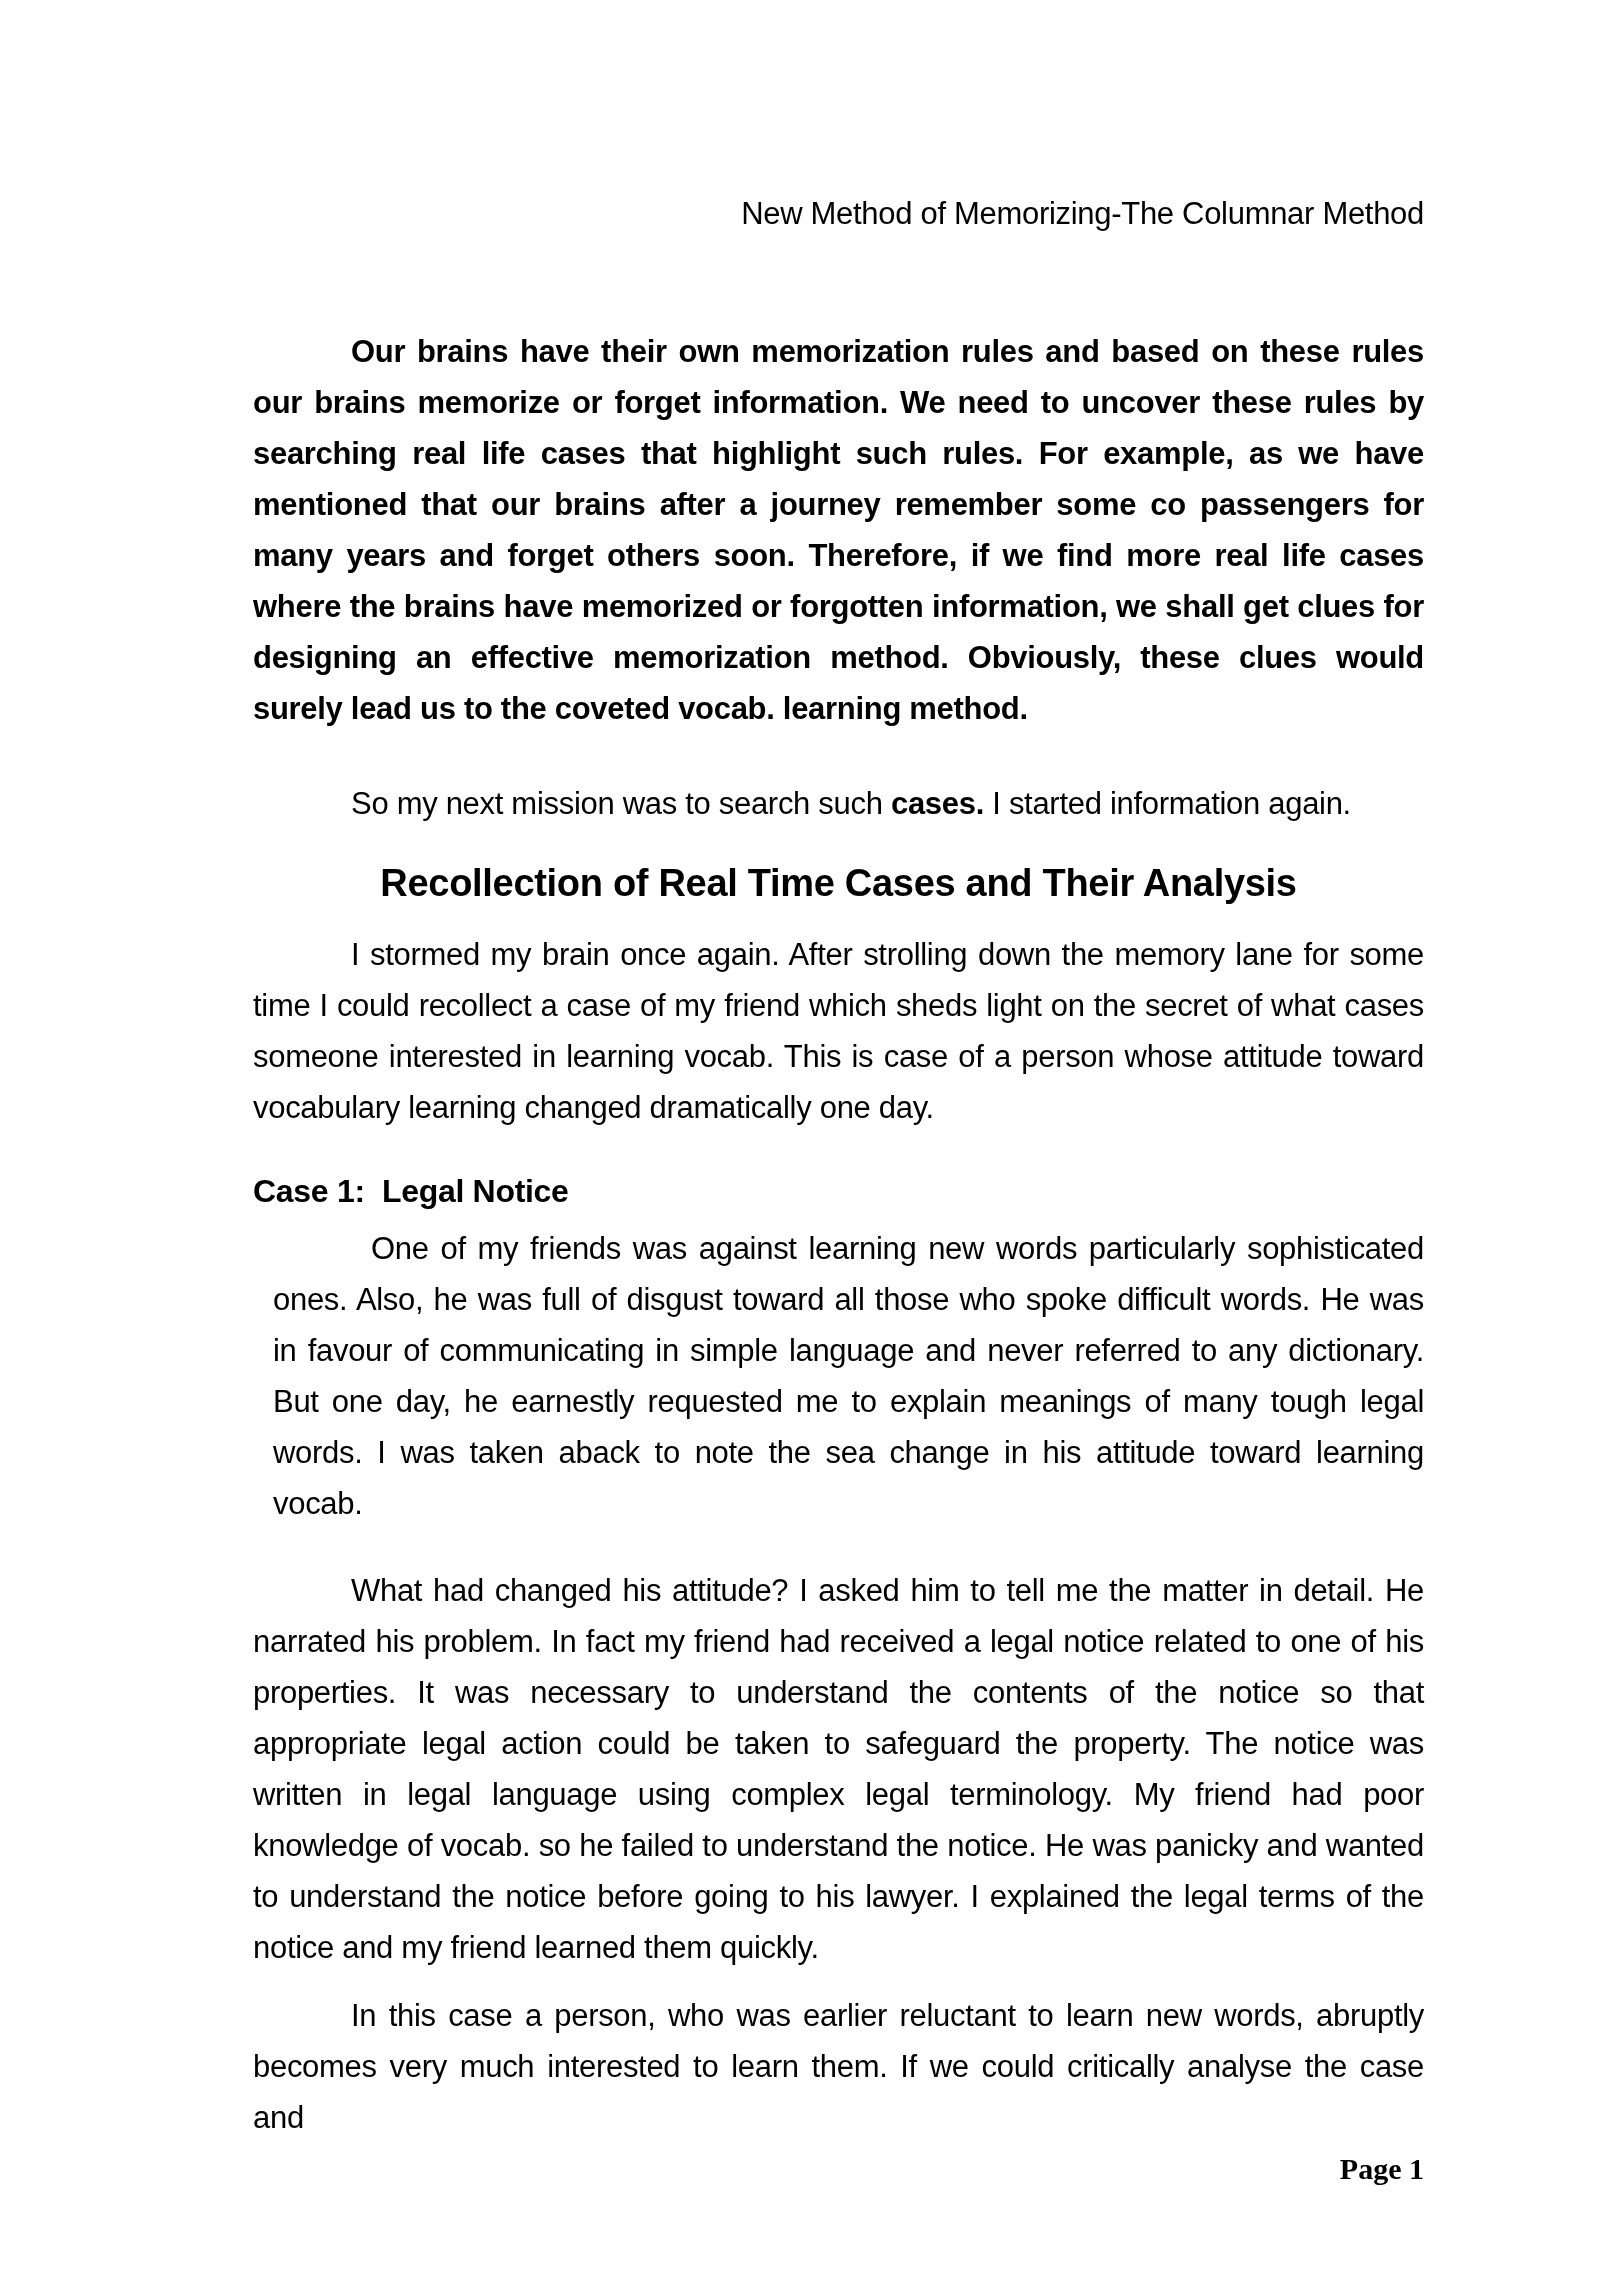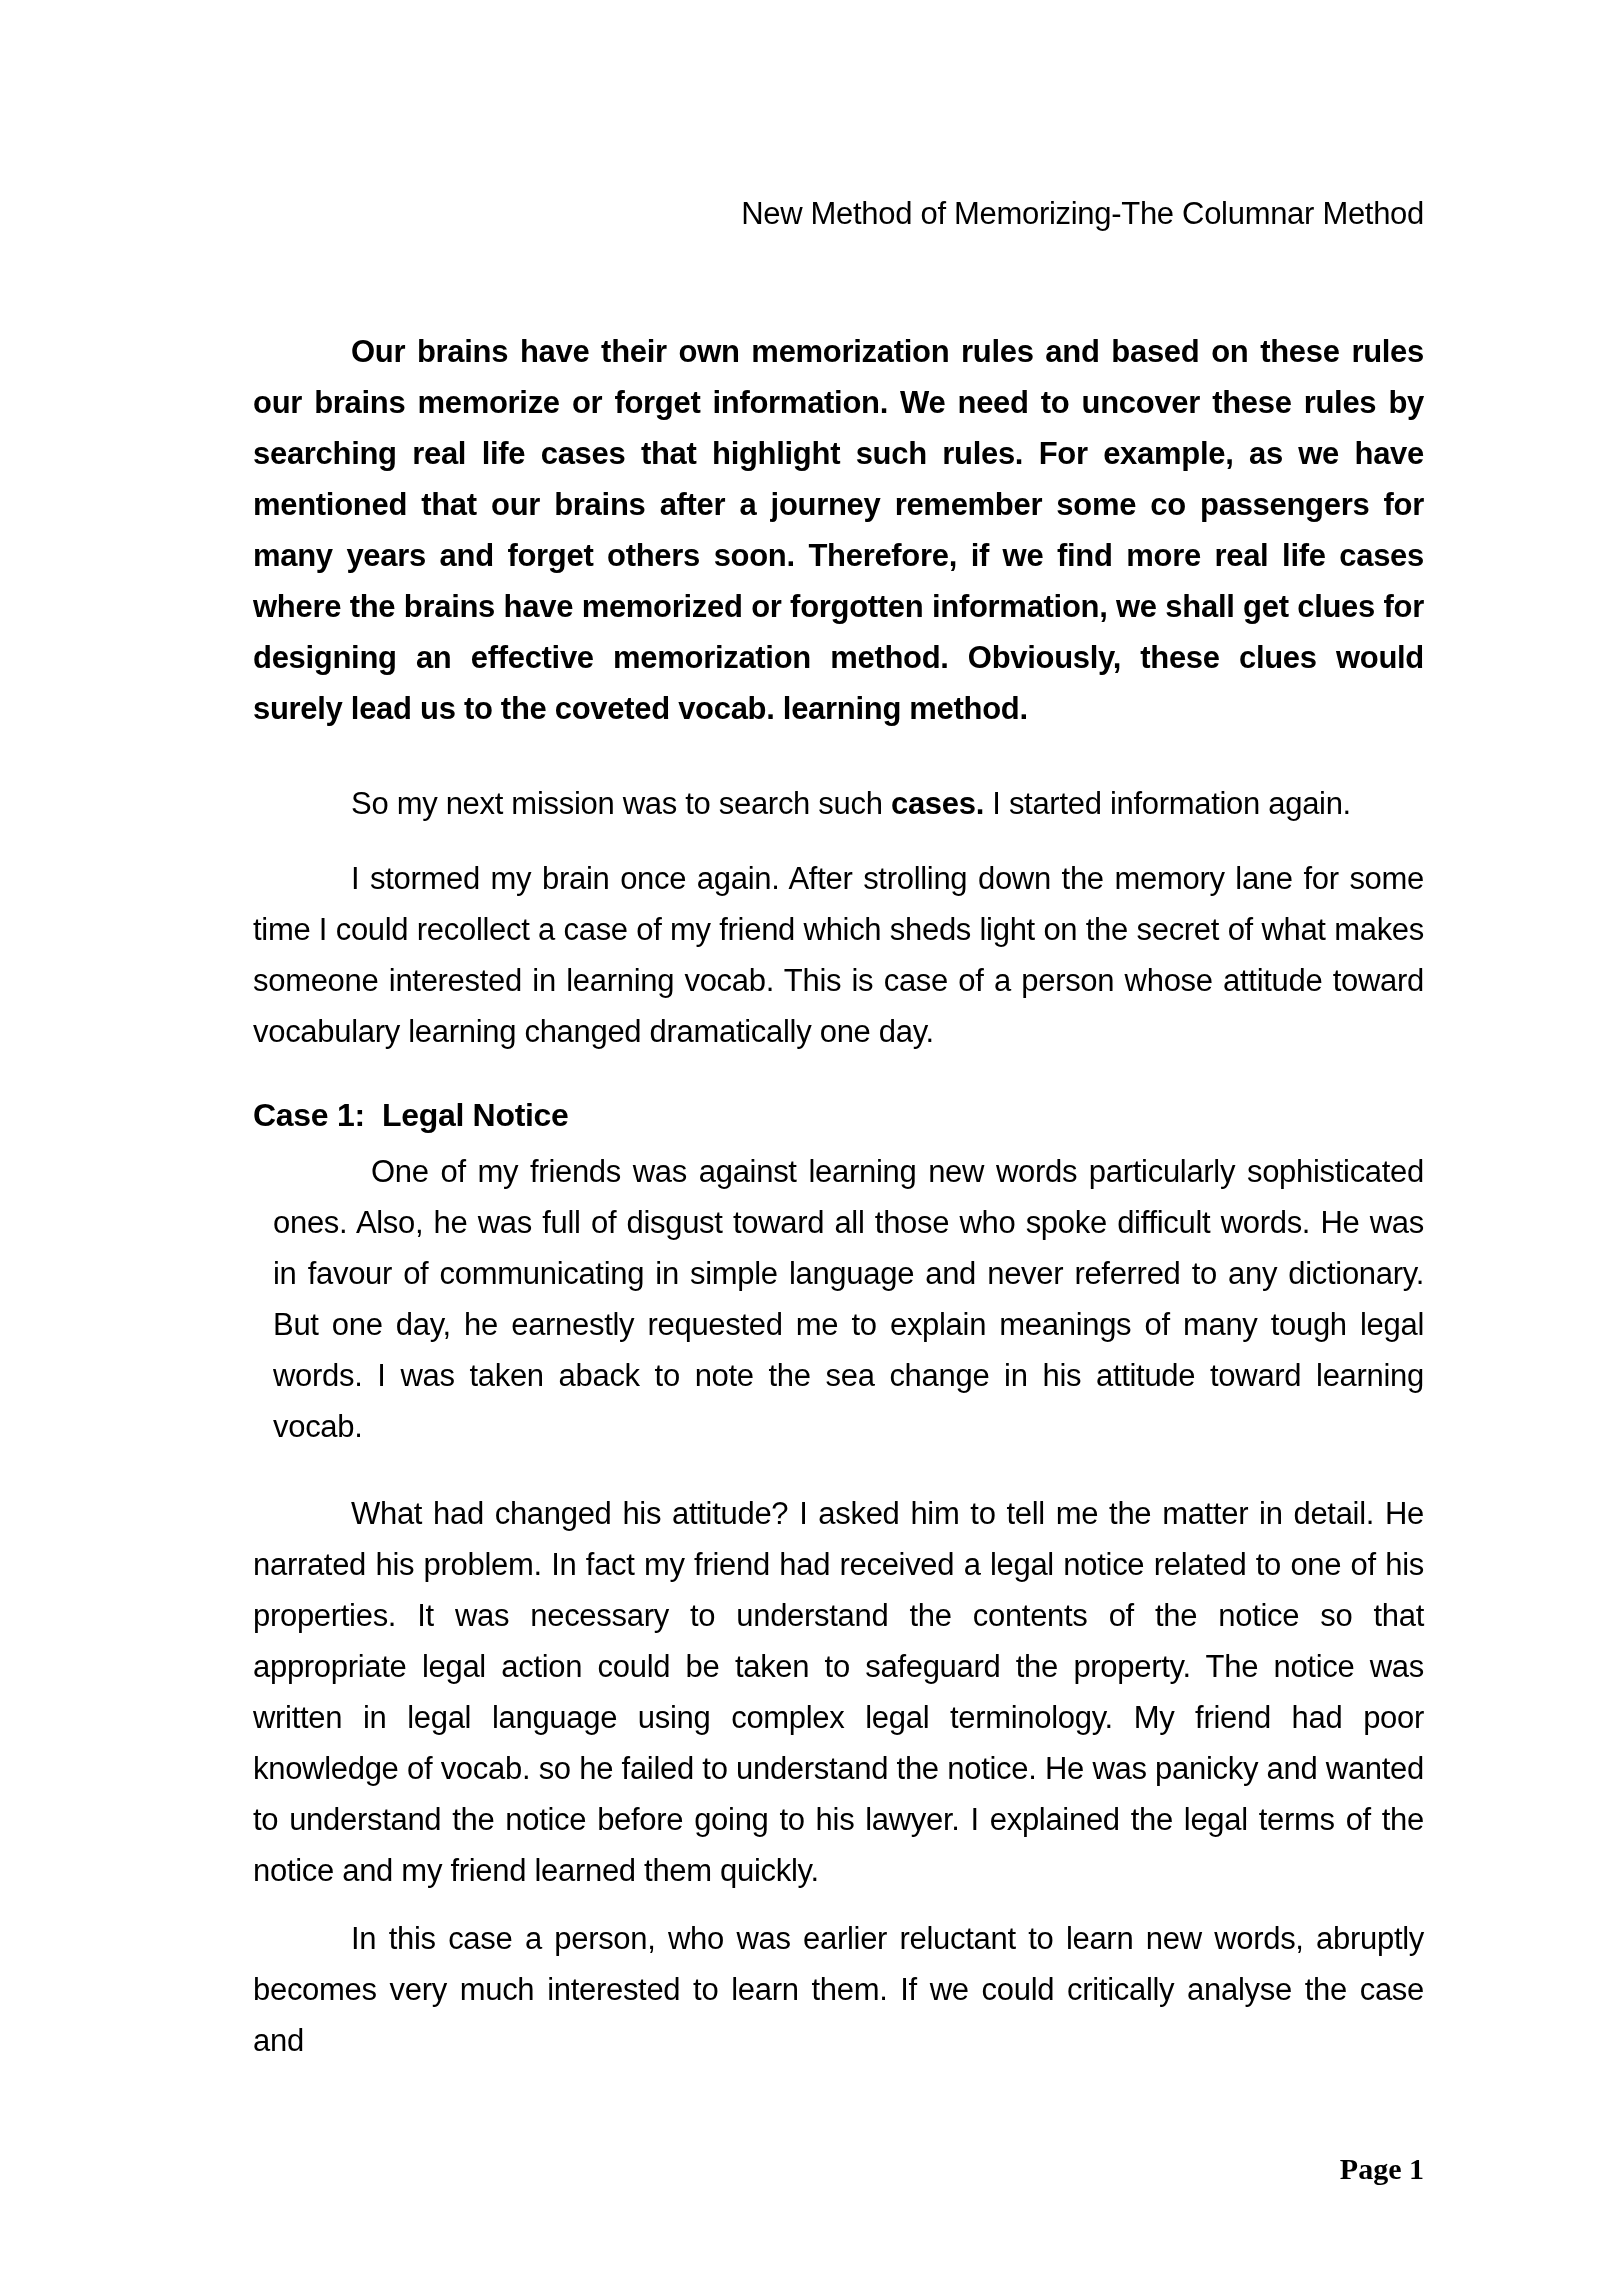--- a/index.html
+++ b/index.html
@@ -70,22 +70,23 @@
 <body>
 
 <div class="page">
 
   <div class="running-header">New Method of Memorizing-The Columnar Method</div>
 
   <p class="para indent bold-para para-intro">Our brains have their own memorization rules and based on these rules our brains memorize or forget information. We need to uncover these rules by searching real life cases that highlight such rules. For example, as we have mentioned that our brains after a journey remember some co passengers for many years and forget others soon. Therefore, if we find more real life cases where the brains have memorized or forgotten information, we shall get clues for designing an effective memorization method. Obviously, these clues would surely lead us to the coveted vocab. learning method.</p>
 
   <p class="para indent para-mission"><span>So my next mission was to search such </span><strong>cases.</strong><span> I started information again.</span></p>
 
+  <h1 class="h-recollection">Recollection of Real Time Cases and Their Analysis</h1>
 
-  <p class="para indent para-recollection">I stormed my brain once again. After strolling down the memory lane for some time I could recollect a case of my friend which sheds light on the secret of what makes someone interested in learning vocab. This is case of a person whose attitude toward vocabulary learning changed dramatically one day.</p>
+  <p class="para indent para-recollection">I stormed my brain once again. After strolling down the memory lane for some time I could recollect a case of my friend which sheds light on the secret of what cases someone interested in learning vocab. This is case of a person whose attitude toward vocabulary learning changed dramatically one day.</p>
 
   <h2 class="h-case">Case 1:  Legal Notice</h2>
 
   <p class="para indent para-case-a">One of my friends was against learning new words particularly sophisticated ones. Also, he was full of disgust toward all those who spoke difficult words. He was in favour of communicating in simple language and never referred to any dictionary. But one day, he earnestly requested me to explain meanings of many tough legal words. I was taken aback to note the sea change in his attitude toward learning vocab.</p>
 
   <p class="para indent para-case-b">What had changed his attitude? I asked him to tell me the matter in detail. He narrated his problem. In fact my friend had received a legal notice related to one of his properties. It was necessary to understand the contents of the notice so that appropriate legal action could be taken to safeguard the property. The notice was written in legal language using complex legal terminology. My friend had poor knowledge of vocab. so he failed to understand the notice. He was panicky and wanted to understand the notice before going to his lawyer. I explained the legal terms of the notice and my friend learned them quickly.</p>
 
 
   <p class="para indent para-analysis">In this case a person, who was earlier reluctant to learn new words, abruptly becomes very much interested to learn them. If we could critically analyse the case and</p>
 

